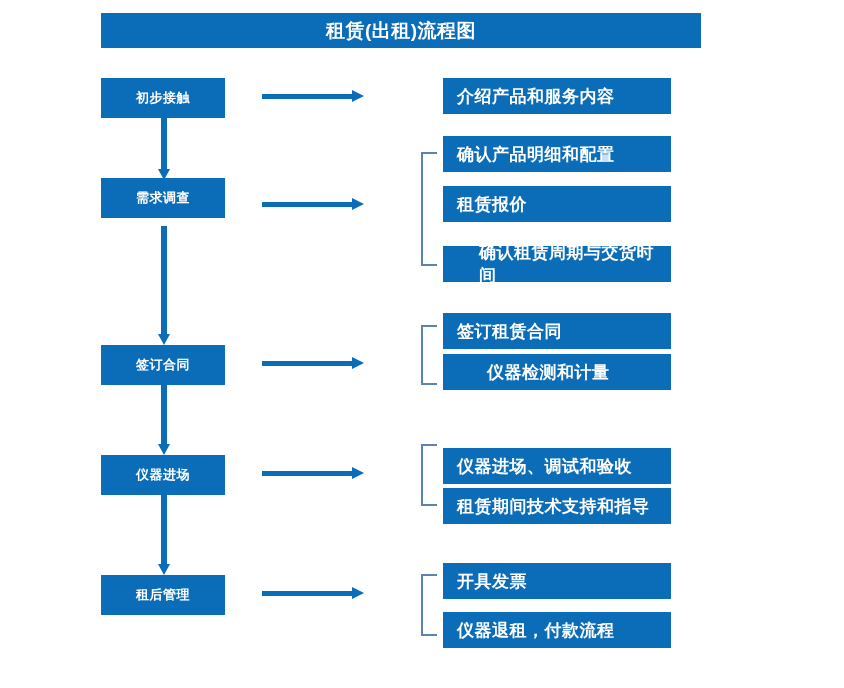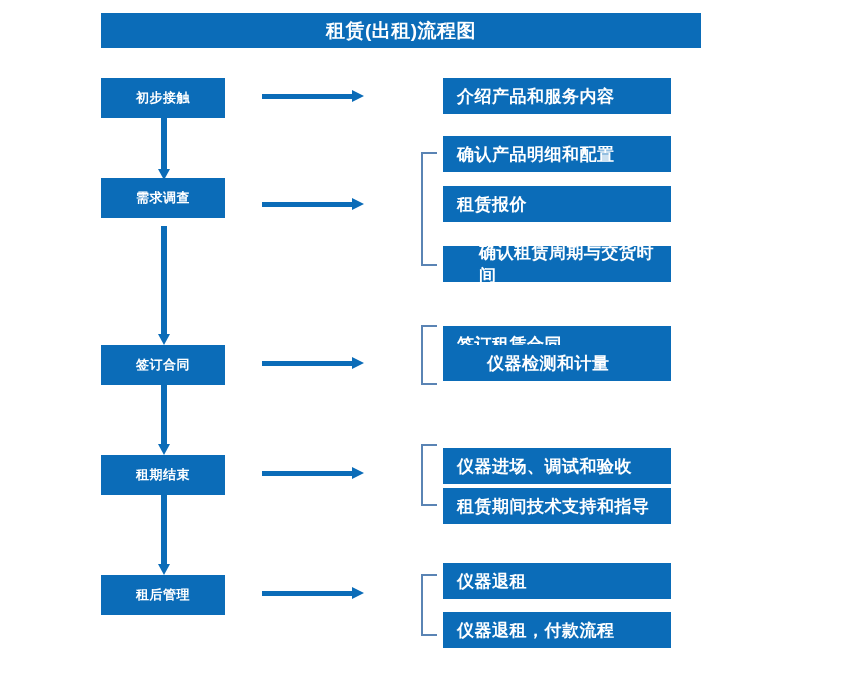--- a/index.html
+++ b/index.html
@@ -139,42 +139,42 @@
     <div class="shaft" style="height:108px;"></div>
     <div class="head" style="top:108px;"></div>
   </div>
 
   <div class="box stage-box" style="top:345px;text-align:center;">签订合同</div>
   <div class="h-arrow" style="top:357px;">
     <div class="shaft"></div>
     <div class="head"></div>
   </div>
   <div class="bracket" style="top:325px; height:60px;"></div>
-  <div class="box detail-box" style="top:313px;margin-top:13px;">签订租赁合同</div>
-  <div class="box detail-box" style="top:345px;padding-left:44px;">仪器检测和计量</div>
+  <div class="box detail-box" style="top:313px;">签订租赁合同</div>
+  <div class="box detail-box" style="top:354px;padding-left:44px;">仪器检测和计量</div>
   <div class="v-arrow" style="top:385px; height:70px;">
     <div class="shaft" style="height:59px;"></div>
     <div class="head" style="top:59px;"></div>
   </div>
 
-  <div class="box stage-box" style="top:455px;">租期结束</div>
+  <div class="box stage-box" style="top:455px;">仪器进场</div>
   <div class="h-arrow" style="top:467px;">
     <div class="shaft"></div>
     <div class="head"></div>
   </div>
   <div class="bracket" style="top:444px; height:62px;"></div>
   <div class="box detail-box" style="top:448px;">仪器进场、调试和验收</div>
   <div class="box detail-box" style="top:488px;">租赁期间技术支持和指导</div>
   <div class="v-arrow" style="top:495px; height:80px;">
     <div class="shaft" style="height:69px;"></div>
     <div class="head" style="top:69px;"></div>
   </div>
 
   <div class="box stage-box" style="top:575px;">租后管理</div>
   <div class="h-arrow" style="top:587px;">
     <div class="shaft"></div>
     <div class="head"></div>
   </div>
   <div class="bracket" style="top:574px; height:62px;"></div>
-  <div class="box detail-box" style="top:563px;">仪器退租</div>
+  <div class="box detail-box" style="top:563px;">开具发票</div>
   <div class="box detail-box" style="top:612px;">仪器退租，付款流程</div>
 
 </div>
 
 </body></html>

